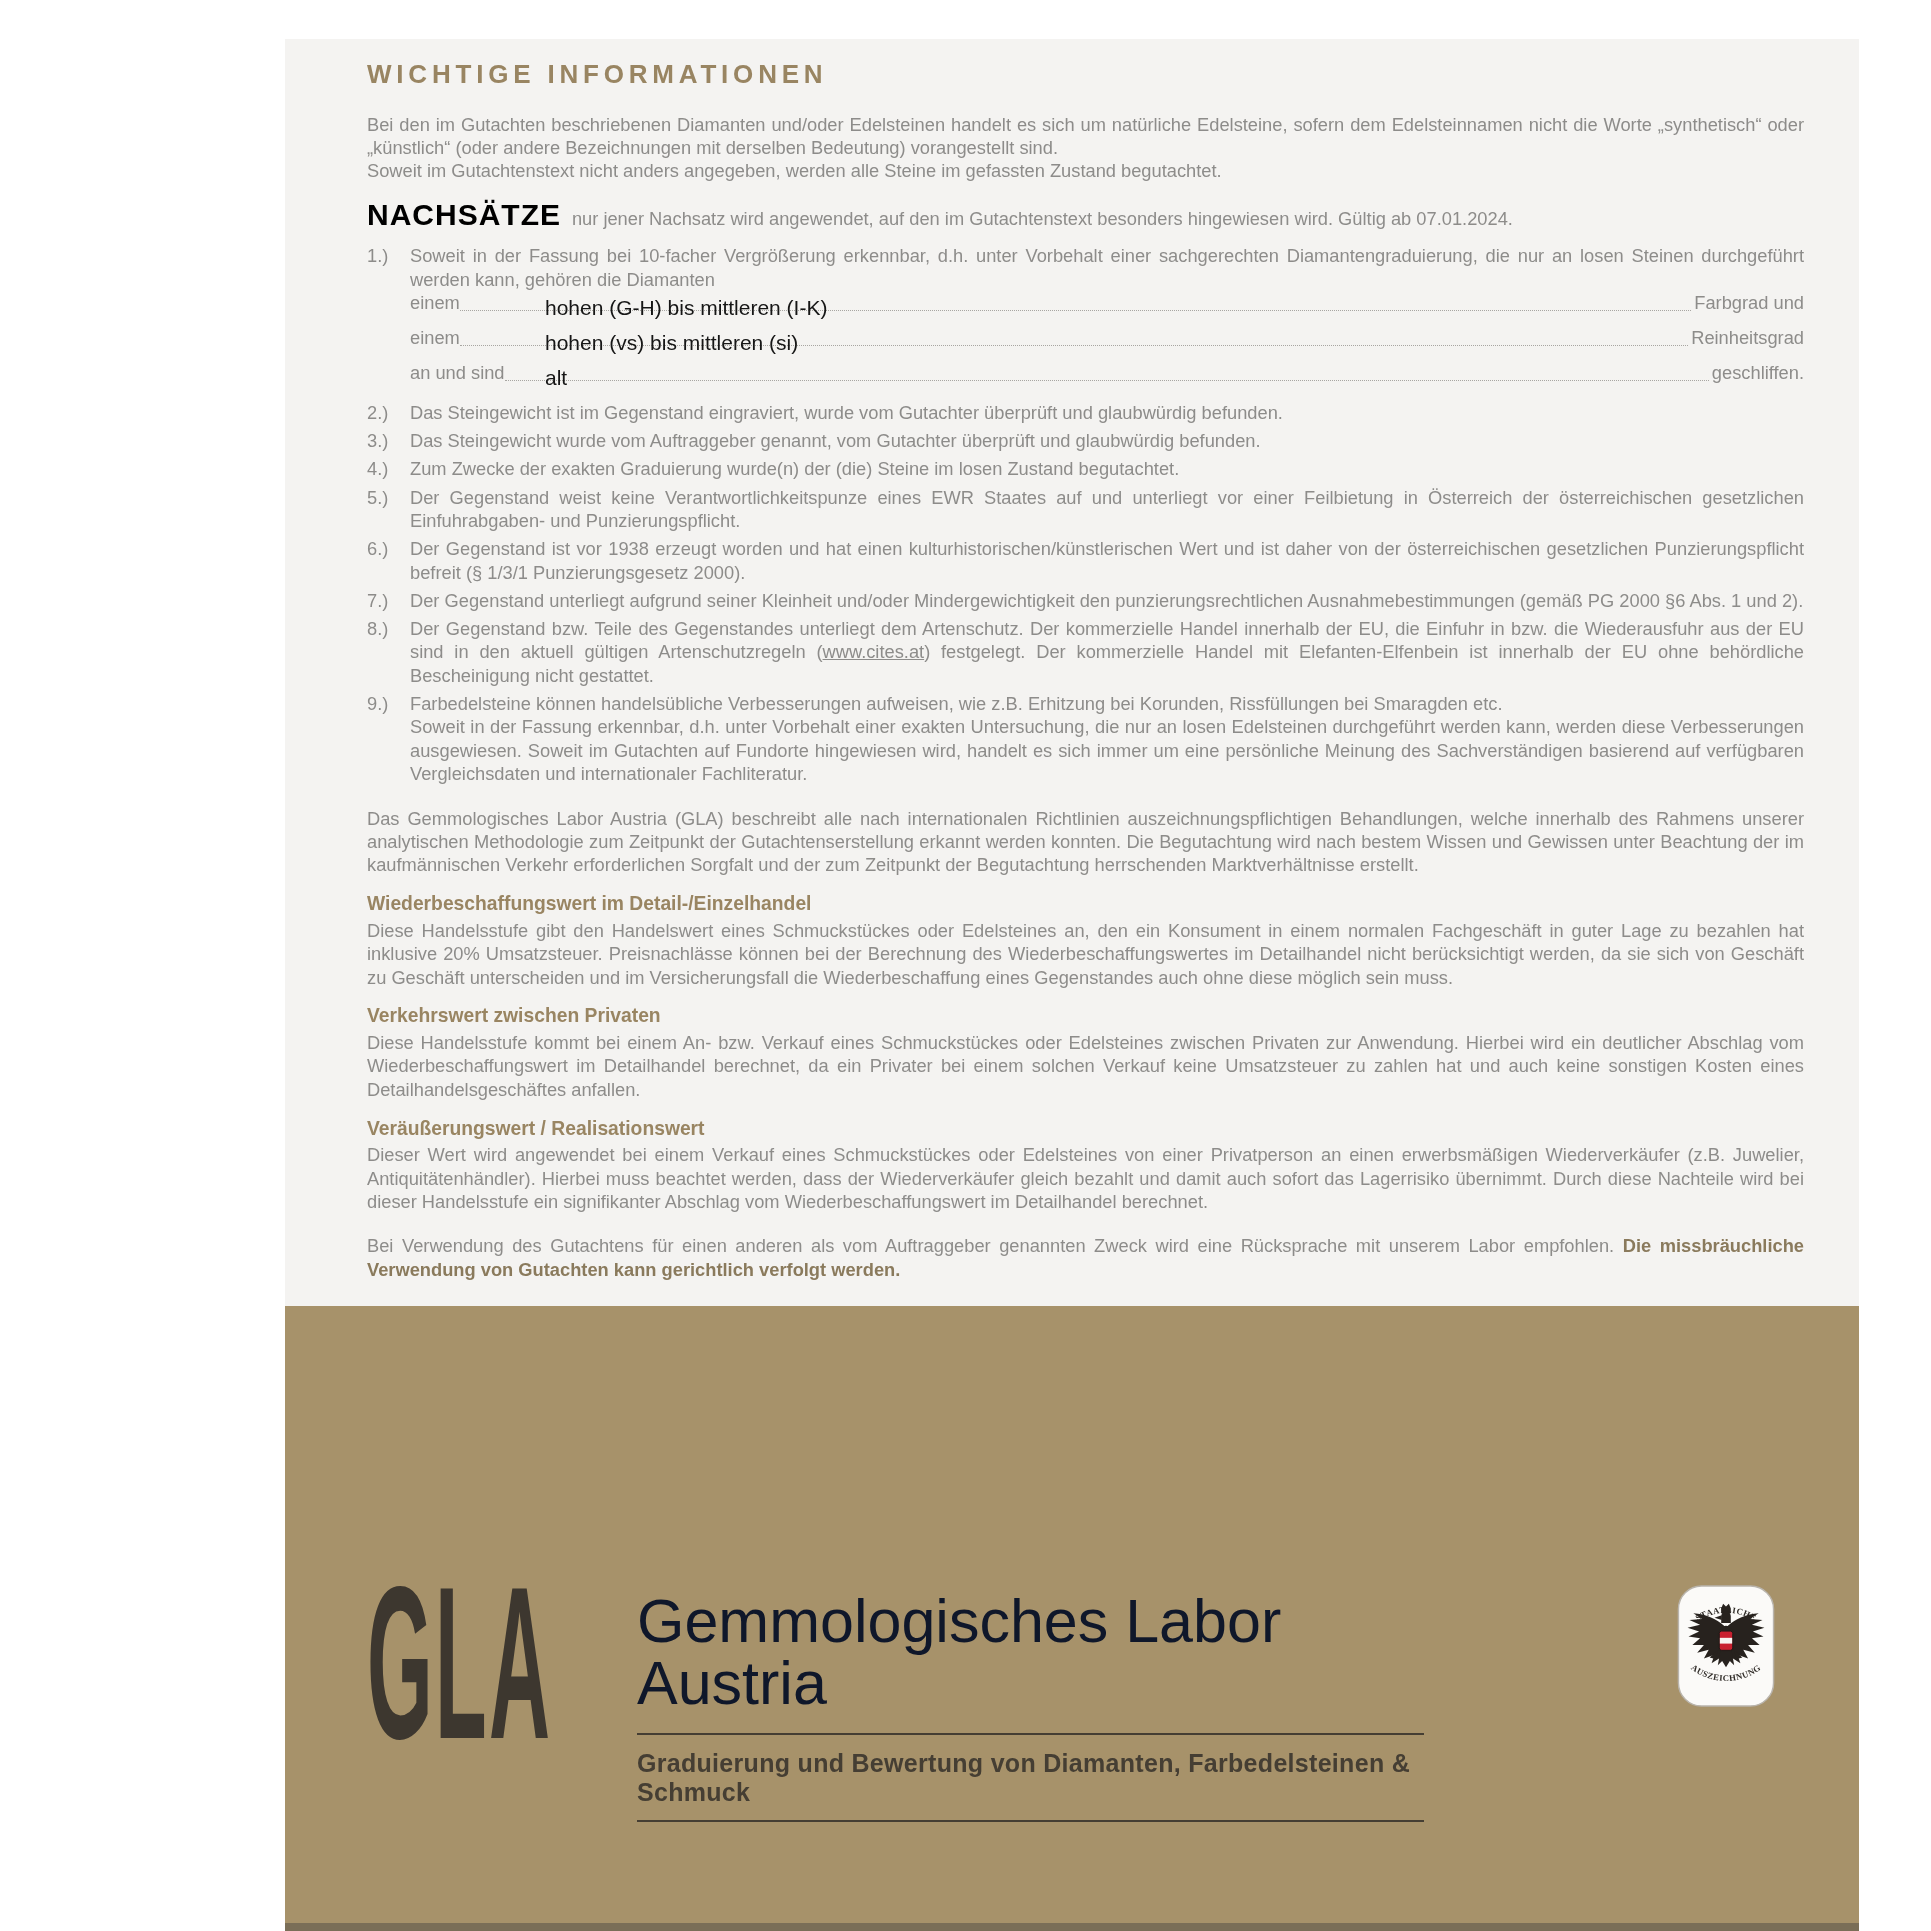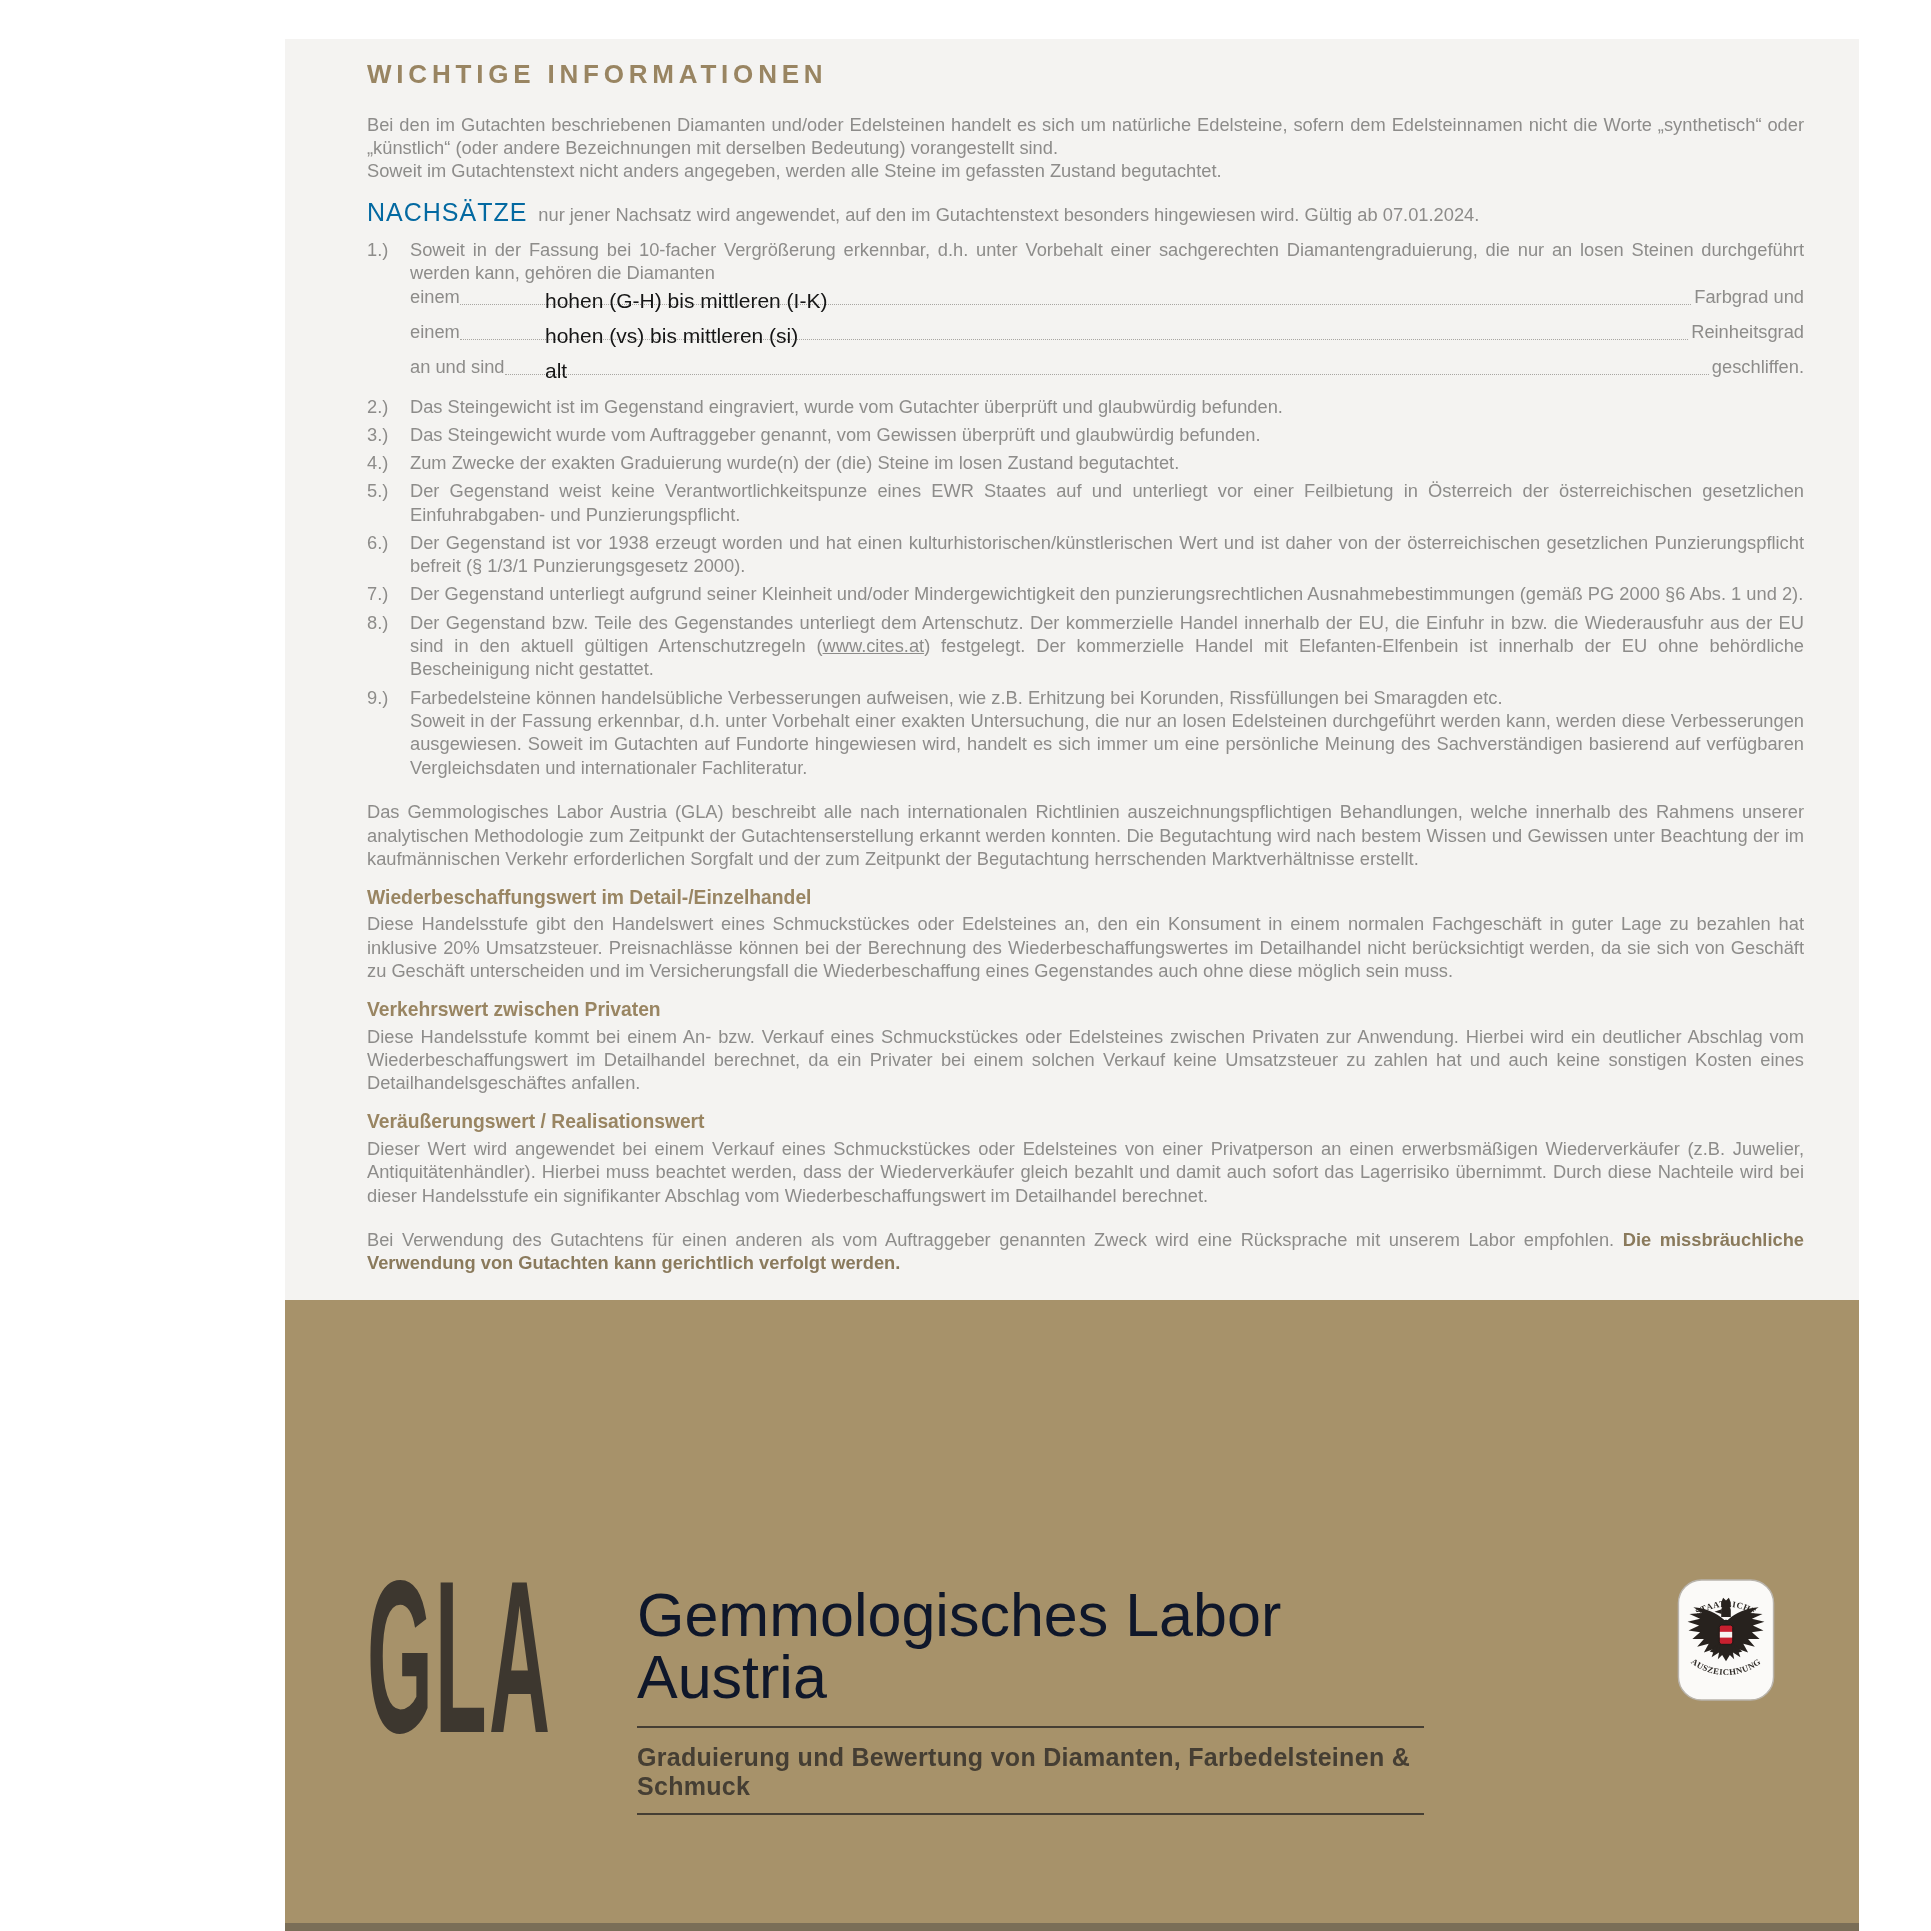--- a/index.html
+++ b/index.html
@@ -25,21 +25,21 @@
     text-align:justify;
   }
   .title {
     margin:5.8px 0 21px;
     font-size:26px; font-weight:bold; letter-spacing:4.8px;
     color:#998562; text-align:left;
   }
   .intro { margin-bottom:13.5px; }
   .intro p { margin:0; }
   .nach-head { margin:0 0 9.7px; text-align:left; }
-  .nach-head .nh { font-size:25px; font-weight:normal; color:#0369a1; letter-spacing:1px; }
+  .nach-head .nh { font-size:30px; font-weight:bold; color:#000000; letter-spacing:1px; }
   .nach-head .nn { font-size:18.3px; color:#8d8c8a; margin-left:5.8px; }
   .item { display:flex; margin-bottom:4.8px; }
   .item .num { flex:0 0 43px; }
   .item .itext { flex:1; text-align:justify; }
   .fill-row {
     position:relative; display:flex; 
     height:35px;
   }
   .fill-row .flabel { white-space:nowrap; }
   .fill-row .dots { flex:1; height:19.3px; border-bottom:1.9px dotted #a8a6a2; }
@@ -125,21 +125,21 @@
         </div>
       </div>
     </div>
 
     <div class="item">
       <span class="num">2.)</span>
       <div class="itext">Das Steingewicht ist im Gegenstand eingraviert, wurde vom Gutachter überprüft und glaubwürdig befunden.</div>
     </div>
     <div class="item">
       <span class="num">3.)</span>
-      <div class="itext">Das Steingewicht wurde vom Auftraggeber genannt, vom Gewissen überprüft und glaubwürdig befunden.</div>
+      <div class="itext">Das Steingewicht wurde vom Auftraggeber genannt, vom Gutachter überprüft und glaubwürdig befunden.</div>
     </div>
     <div class="item">
       <span class="num">4.)</span>
       <div class="itext">Zum Zwecke der exakten Graduierung wurde(n) der (die) Steine im losen Zustand begutachtet.</div>
     </div>
     <div class="item">
       <span class="num">5.)</span>
       <div class="itext">Der Gegenstand weist keine Verantwortlichkeitspunze eines EWR Staates auf und unterliegt vor einer Feilbietung in Österreich der österreichischen gesetzlichen Einfuhrabgaben- und Punzierungspflicht.</div>
     </div>
     <div class="item">

